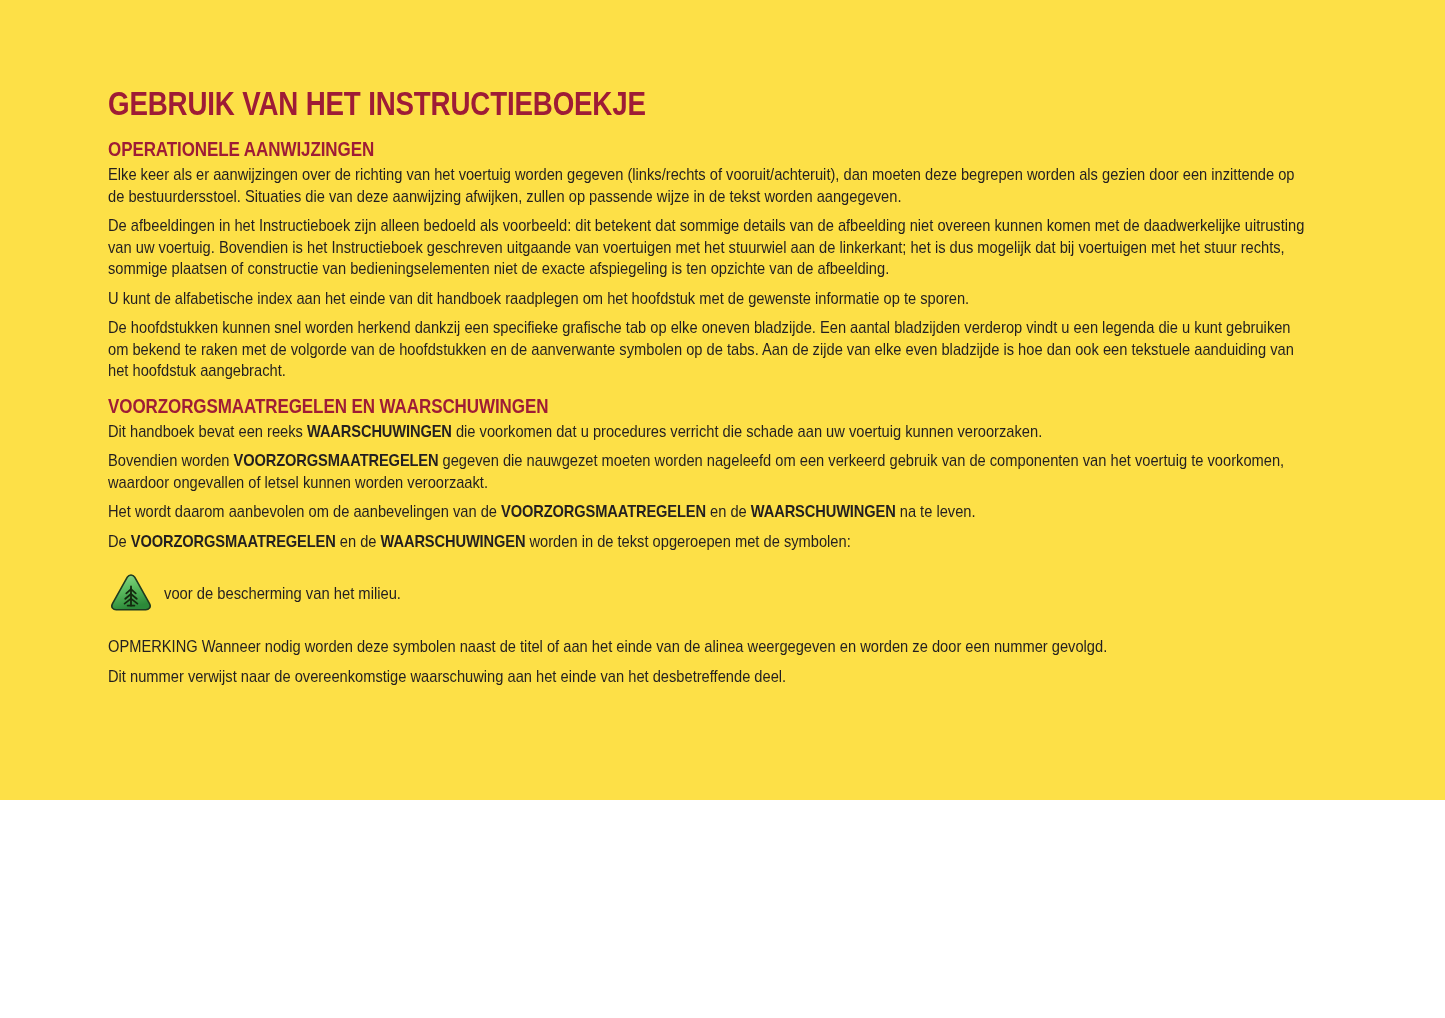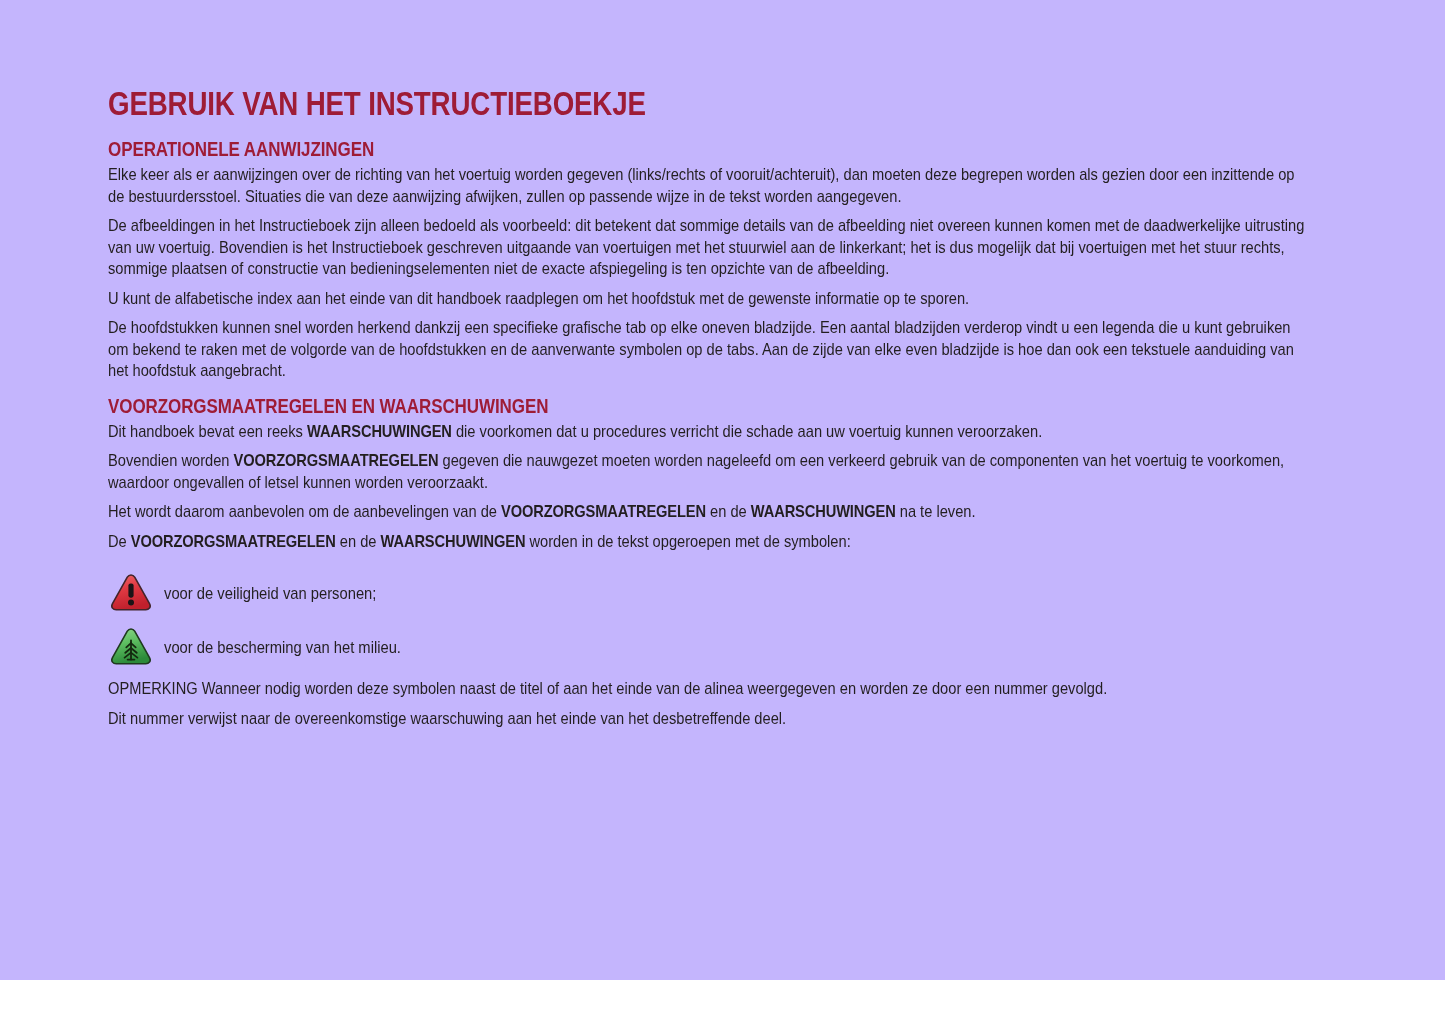--- a/index.html
+++ b/index.html
@@ -11,22 +11,22 @@
     width: 1445px;
     height: 1018px;
     font-family: "Liberation Sans", sans-serif;
     color: #231f20;
     overflow: hidden;
   }
 
   .page {
     position: relative;
     width: 1445px;
-    height: 980px;
-    background: #c4b5fd;
+    height: 800px;
+    background: #fde047;
   }
 
   .content {
     position: absolute;
     left: 108px;
     top: 86px;
     width: 1200px;
   }
 
   
@@ -96,21 +96,21 @@
     font-family: "Liberation Sans", sans-serif;
     font-size: 16.4px;
     line-height: 21px;
     color: #231f20;
     transform: scaleX(0.9);
     transform-origin: left center;
     white-space: nowrap;
   }
 
   .tail {
-    margin-top: 6px;
+    margin-top: 18px;
   }
   .tail .para { margin-bottom: 8px; }
 </style>
 </head>
 <body>
 
 <div class="page">
   <div class="content">
 
     <h1 class="title-main">GEBRUIK VAN HET INSTRUCTIEBOEKJE</h1>
@@ -124,37 +124,20 @@
 
     <h2 class="title-sub spaced-top">VOORZORGSMAATREGELEN EN WAARSCHUWINGEN</h2>
 
     <p class="para">Dit handboek bevat een reeks <b>WAARSCHUWINGEN</b> die voorkomen dat u procedures verricht die schade aan uw voertuig kunnen veroorzaken.</p>
     <p class="para">Bovendien worden <b>VOORZORGSMAATREGELEN</b> gegeven die nauwgezet moeten worden nageleefd om een verkeerd gebruik van de componenten van het voertuig te voorkomen, waardoor ongevallen of letsel kunnen worden veroorzaakt.</p>
     <p class="para">Het wordt daarom aanbevolen om de aanbevelingen van de <b>VOORZORGSMAATREGELEN</b> en de <b>WAARSCHUWINGEN</b> na te leven.</p>
     <p class="para">De <b>VOORZORGSMAATREGELEN</b> en de <b>WAARSCHUWINGEN</b> worden in de tekst opgeroepen met de symbolen:</p>
 
     <div class="symbols">
 
-      <div class="symbol-row">
-        <span class="symbol-icon">
-          <svg width="46" height="44" viewBox="0 0 46 44" aria-hidden="true">
-            <defs>
-              <linearGradient id="gr" x1="0" y1="0" x2="0.3" y2="1">
-                <stop offset="0%" stop-color="#EE6A6C"></stop>
-                <stop offset="45%" stop-color="#E03A43"></stop>
-                <stop offset="100%" stop-color="#C0202C"></stop>
-              </linearGradient>
-            </defs>
-            <path d="M23 4 C24.6 4 25.9 4.9 26.7 6.2 L41.5 32.6 C42.4 34.2 42.4 35.9 41.5 37.1 C40.7 38.2 39.4 38.8 37.8 38.8 L8.2 38.8 C6.6 38.8 5.3 38.2 4.5 37.1 C3.6 35.9 3.6 34.2 4.5 32.6 L19.3 6.2 C20.1 4.9 21.4 4 23 4 Z" fill="url(#gr)" stroke="#42242A" stroke-width="1.6" stroke-linejoin="round"></path>
-            <rect x="20.4" y="12.5" width="5.2" height="14.2" rx="2.1" fill="#1a1416"></rect>
-            <circle cx="23" cy="31.4" r="3.0" fill="#1a1416"></circle>
-          </svg>
-        </span>
-        <span class="symbol-label">voor de veiligheid van personen;</span>
-      </div>
 
 
       <div class="symbol-row">
         <span class="symbol-icon">
           <svg width="46" height="44" viewBox="0 0 46 44" aria-hidden="true">
             <defs>
               <linearGradient id="gg" x1="0" y1="0" x2="0.3" y2="1">
                 <stop offset="0%" stop-color="#8FD98C"></stop>
                 <stop offset="45%" stop-color="#5FBF62"></stop>
                 <stop offset="100%" stop-color="#2C8A39"></stop>

